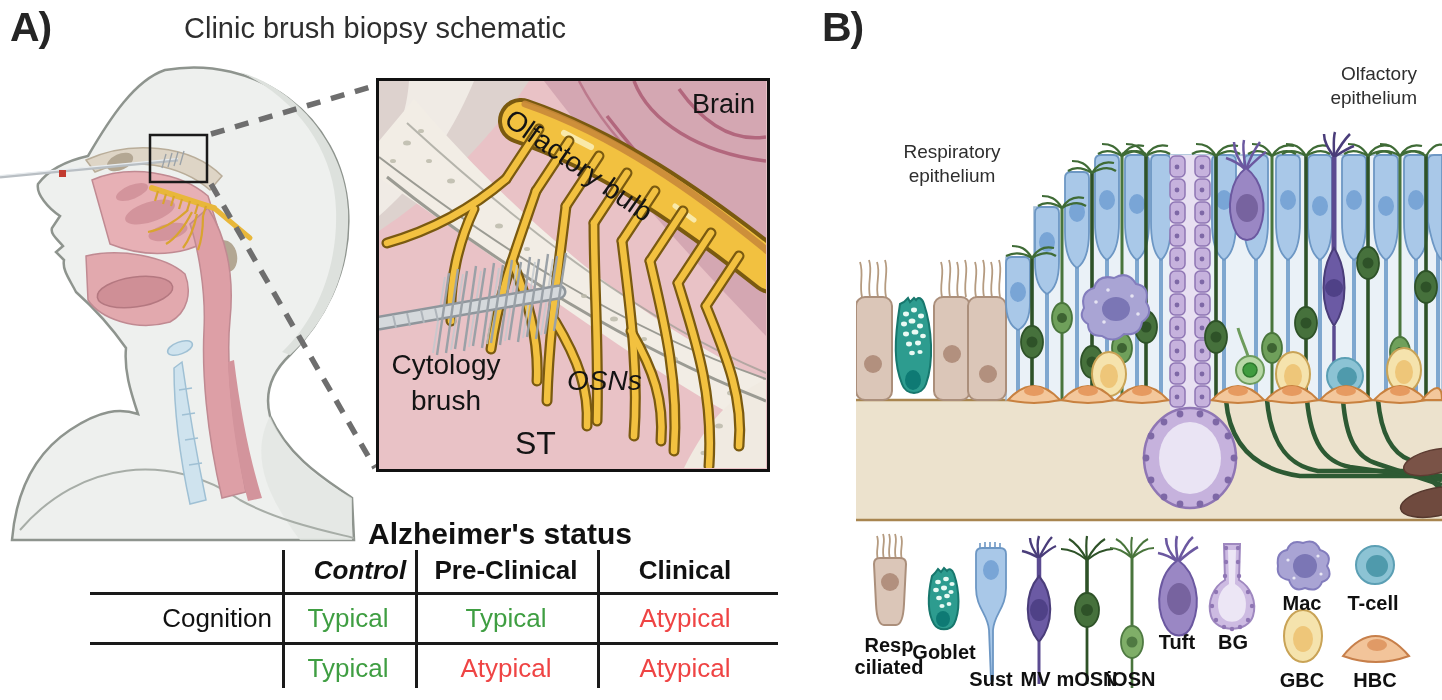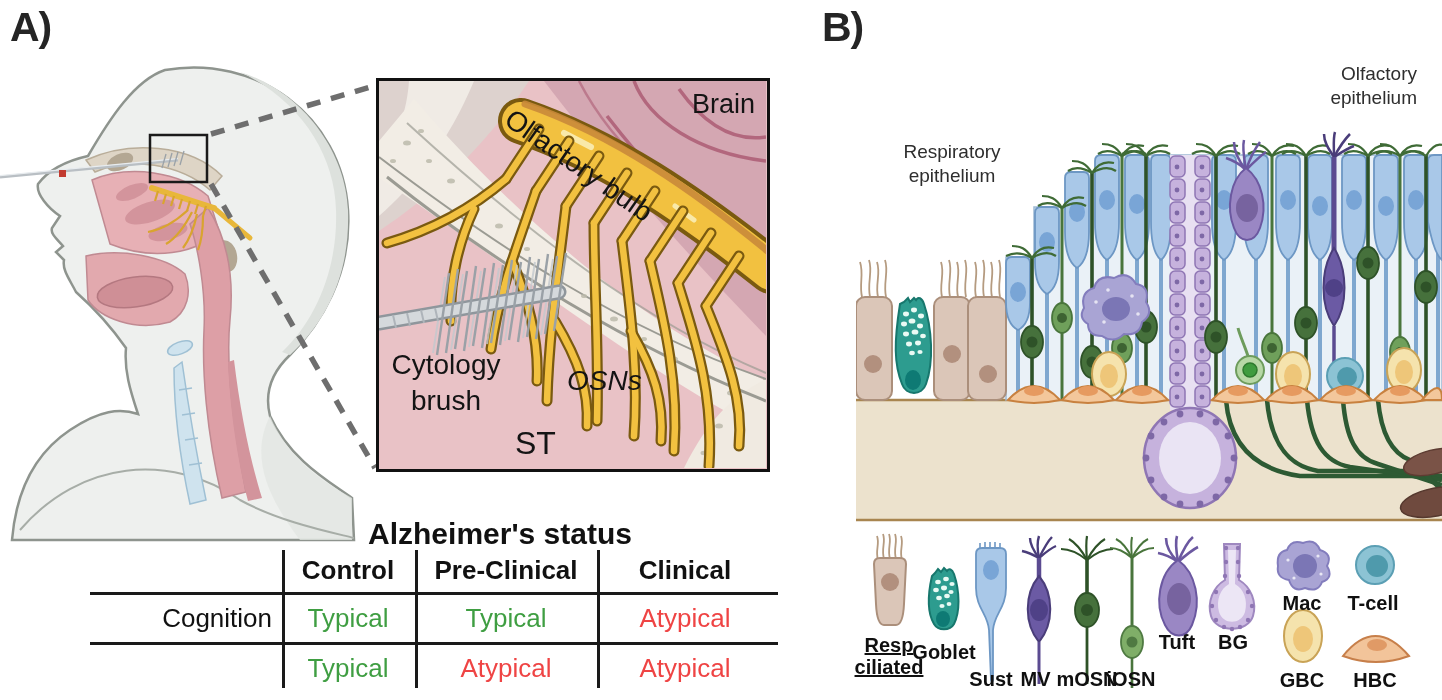--- a/index.html
+++ b/index.html
@@ -29,20 +29,21 @@
   
   #insetA{position:absolute;left:376px;top:78px;width:394px;height:394px;
           border:3.5px solid #111;box-sizing:border-box;background:#e9c2c6;overflow:hidden;}
 </style>
 </head>
 <body>
 
 <div id="canvas">
 
   <div class="abs panel-tag" style="left:10px;top:4px;">A)</div>
+  <div class="abs panel-title" style="left:150px;top:12px;width:450px;">Clinic brush biopsy schematic</div>
 
   <svg class="abs" style="left:0;top:60px;" width="380" height="485" viewBox="0 0 380 485">
 
     <path d="M 165,10 C 255,-6 342,55 348,150 C 352,215 320,265 290,295
              C 272,312 264,332 270,356 C 290,400 330,422 352,438 L 354,480 L 12,480
              C 16,432 34,394 70,370 C 100,350 120,348 138,354
              C 130,330 124,310 126,288 C 112,268 94,248 76,232
              C 70,220 62,210 64,200 L 56,192 L 63,186 C 58,180 50,174 52,168
              L 60,156 C 48,148 36,134 38,124 C 50,108 70,100 88,96
              C 110,58 135,20 165,10 Z" fill="#eef0ee" stroke="#8e948e" stroke-width="2.5"></path>
@@ -255,21 +256,21 @@
     </svg>
     <span class="lbl inset-lbl" style="top:8px;right:12px;">Brain</span>
     <span class="lbl inset-lbl" style="left:138px;top:22px;width:280px;transform:rotate(35deg);transform-origin:0 0;font-size:28px;">Olfactory bulb</span>
     <span class="lbl inset-lbl" style="left:2px;top:266px;width:130px;text-align:center;line-height:1.3;font-size:28px;">Cytology brush</span>
     <span class="lbl inset-lbl" style="left:188px;top:284px;font-size:28px;font-style:italic;">OSNs</span>
     <span class="lbl inset-lbl" style="left:136px;top:344px;font-size:32px;">ST</span>
   </div>
 
   <div id="tableA">
     <div class="tbl-title">Alzheimer's status</div>
-    <div class="tbl-col" style="left:223px;width:130px;">Control</div>
+    <div class="tbl-col" style="left:235px;width:130px;font-style:italic;">Control</div>
     <div class="tbl-col" style="left:366px;width:160px;">Pre-Clinical</div>
     <div class="tbl-col" style="left:560px;width:130px;">Clinical</div>
     <div class="vline" style="left:222px;"></div>
     <div class="vline" style="left:355px;"></div>
     <div class="vline" style="left:537px;"></div>
     <div class="hline" style="top:77px;"></div>
     <div class="hline" style="top:127px;"></div>
     <div class="tbl-rowlbl" style="top:88px;left:0;">Cognition</div>
     <div class="tbl-val typical" style="top:88px;left:223px;">Typical</div>
     <div class="tbl-val typical" style="top:88px;left:381px;width:130px;">Typical</div>
@@ -799,21 +800,21 @@
       <ellipse cx="447" cy="104" rx="19" ry="26" fill="#f5e3ad" stroke="#c9a356" stroke-width="2"></ellipse>
       <ellipse cx="447" cy="107" rx="10" ry="13" fill="#eec679"></ellipse>
     </g>
 
     <g>
       <path d="M 487,124 Q 519,84 553,124 Q 520,136 487,124 Z" fill="#f2c49a" stroke="#c77f4a" stroke-width="2"></path>
       <ellipse cx="521" cy="113" rx="10" ry="6" fill="#e09a66"></ellipse>
     </g>
   </svg>
 
-  <span class="legend-lbl" style="left:848px;top:634px;width:82px;text-decoration:underline;">Resp ciliated</span>
+  <span class="legend-lbl" style="left:848px;top:634px;width:82px;">Resp ciliated</span>
   <span class="legend-lbl" style="left:903px;top:641px;width:82px;">Goblet</span>
   <span class="legend-lbl" style="left:961px;top:668px;width:60px;">Sust</span>
   <span class="legend-lbl" style="left:1012px;top:668px;width:47px;">MV</span>
   <span class="legend-lbl" style="left:1053px;top:668px;width:68px;">mOSN</span>
   <span class="legend-lbl" style="left:1100px;top:668px;width:62px;">iOSN</span>
   <span class="legend-lbl" style="left:1148px;top:631px;width:58px;">Tuft</span>
   <span class="legend-lbl" style="left:1207px;top:631px;width:52px;">BG</span>
   <span class="legend-lbl" style="left:1272px;top:592px;width:60px;">Mac</span>
   <span class="legend-lbl" style="left:1338px;top:592px;width:70px;">T-cell</span>
   <span class="legend-lbl" style="left:1272px;top:669px;width:60px;">GBC</span>

